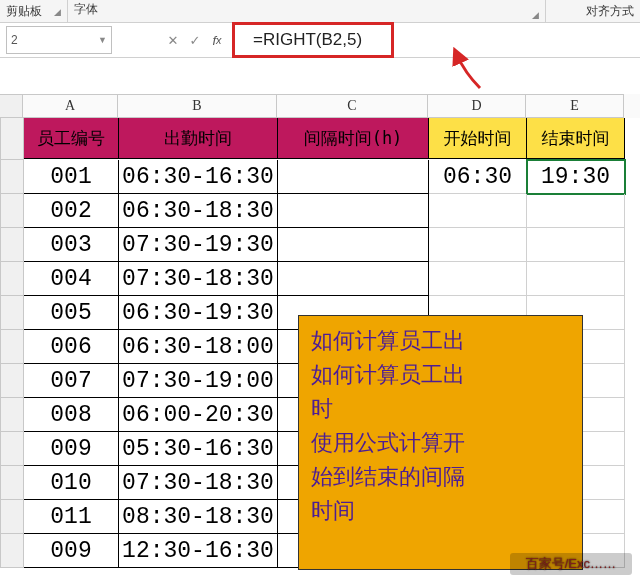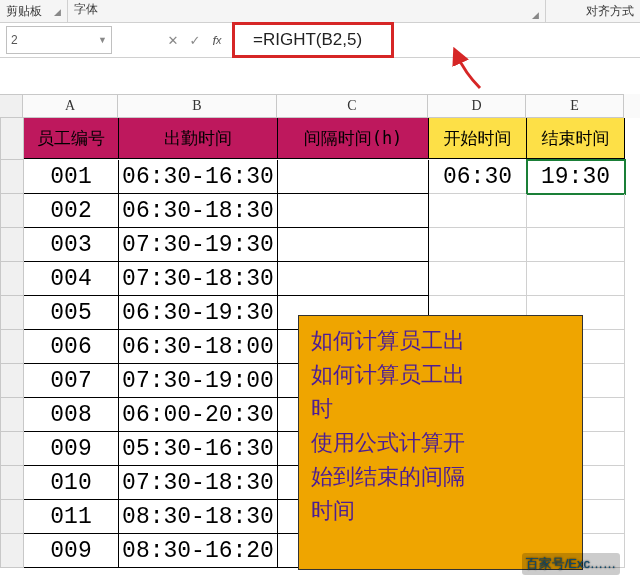--- a/index.html
+++ b/index.html
@@ -27,21 +27,21 @@
   .row{display:flex;}
   .rh{width:22px;border:1px solid #c8c8c8;border-top:none;background:#f0f0f0;}
   .cell{border:1px solid #999;border-left:none;border-top:none;display:flex;align-items:center;justify-content:center;font-size:17px;height:33px;font-family:"SimSun","NSimSun",monospace;}
   .row.hdr .cell{background:#be185d;color:#000;font-weight:normal;height:40px;border-color:#000;}
   .row.hdr .cell.white{background:#fde047;font-weight:normal;}
   .row .cA{width:94px;} .row .cB{width:158px;} .row .cC{width:150px;} .row .cD{width:97px;} .row .cE{width:97px;}
   .row.body .cell{border-color:#000;font-family:"Courier New",monospace;font-size:23px;}
   .row.body .cell.noborder{border-color:#d0d0d0;}
   .sel{outline:2px solid #1a7f37;outline-offset:-1px;}
   .overlay{position:absolute;left:298px;top:315px;width:285px;height:255px;background:#efa500;color:#4c1d95;font-size:22px;line-height:34px;padding:8px 12px;box-sizing:border-box;border:1px solid #333;font-family:"SimSun","NSimSun",serif;}
-  .watermark{position:absolute;right:20px;bottom:6px;font-size:13px;color:#0c4a6e;text-shadow:0 0 2px #000;background:rgba(0,0,0,0.2);padding:2px 4px;border-radius:3px;font-family:Arial;}
+  .watermark{position:absolute;right:8px;bottom:6px;font-size:13px;color:#7f1d1d;text-shadow:0 0 2px #000;background:rgba(0,0,0,0.2);padding:2px 16px;border-radius:3px;font-family:Arial;}
 </style>
 </head>
 <body>
 <div class="wrap">
 
 <div class="ribbon">
   <div class="grp">
     <span class="label">剪贴板</span>
     <span class="dlg">◢</span>
   </div>
@@ -183,21 +183,21 @@
       <div class="rh"></div>
       <div class="cell cA">011</div>
       <div class="cell cB">08:30-18:30</div>
       <div class="cell cC"></div>
       <div class="cell cD noborder"></div>
       <div class="cell cE noborder"></div>
     </div>
     <div class="row body">
       <div class="rh"></div>
       <div class="cell cA">009</div>
-      <div class="cell cB">08:30-16:20</div>
+      <div class="cell cB">12:30-16:30</div>
       <div class="cell cC"></div>
       <div class="cell cD noborder"></div>
       <div class="cell cE noborder"></div>
     </div>
   </div>
 </div>
 
 <div class="overlay">
   <div>如何计算员工出</div>
   <div>如何计算员工出</div>

